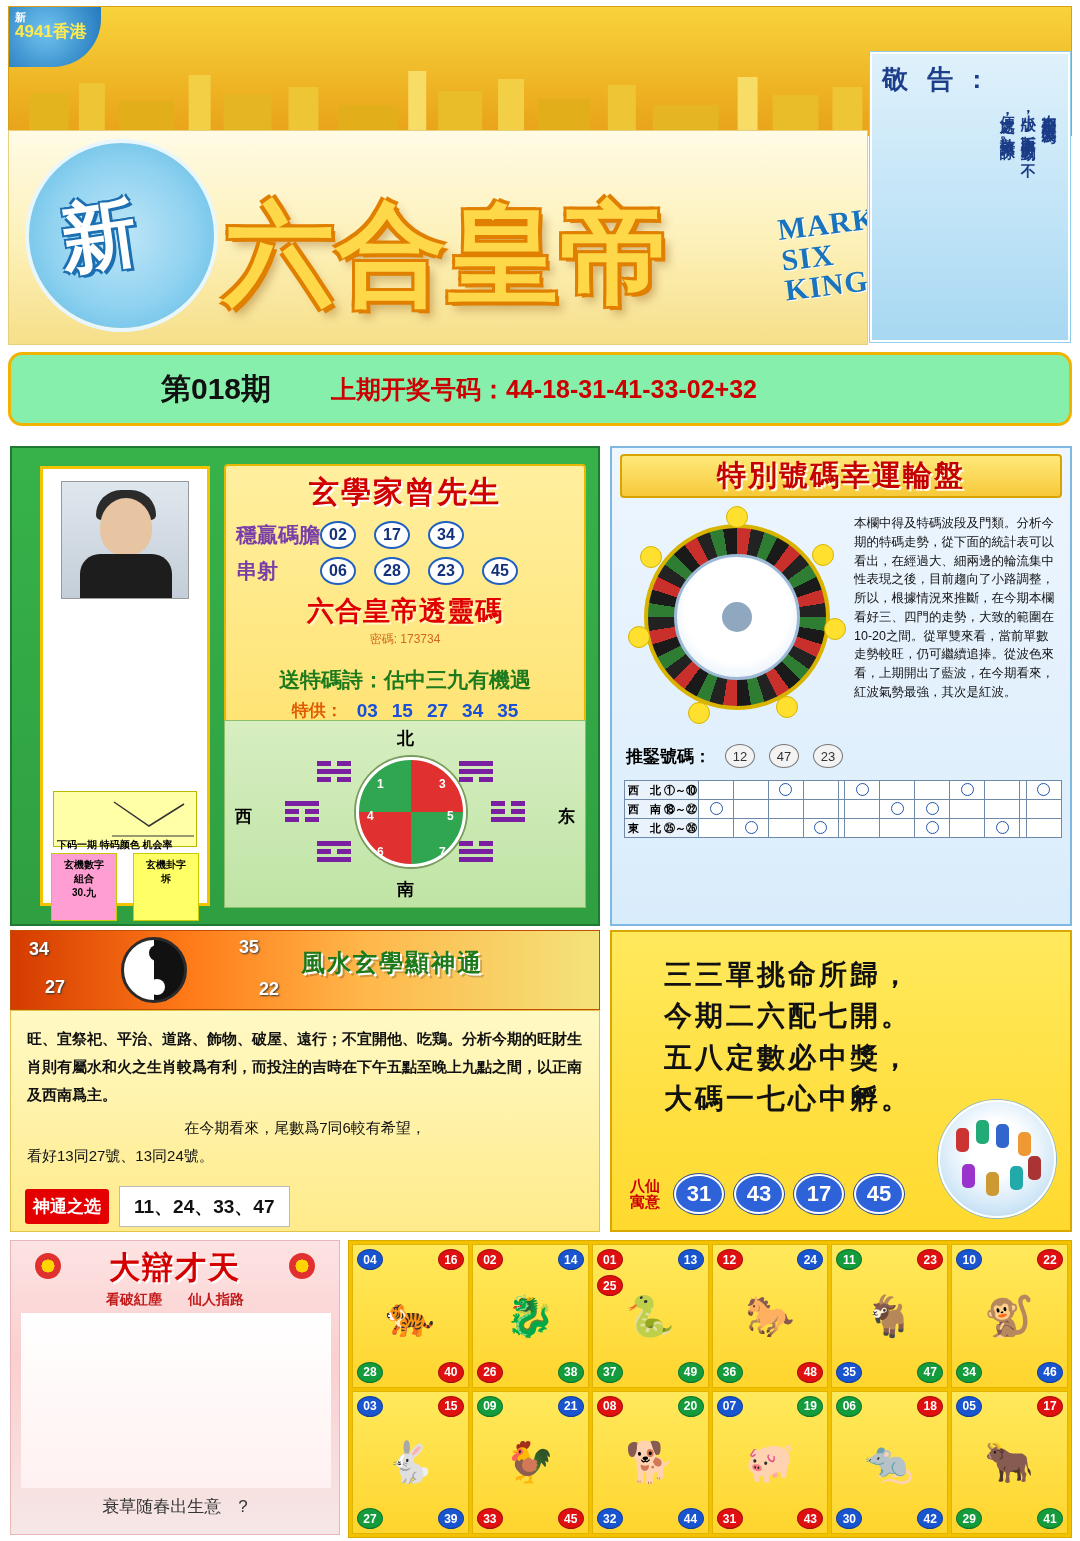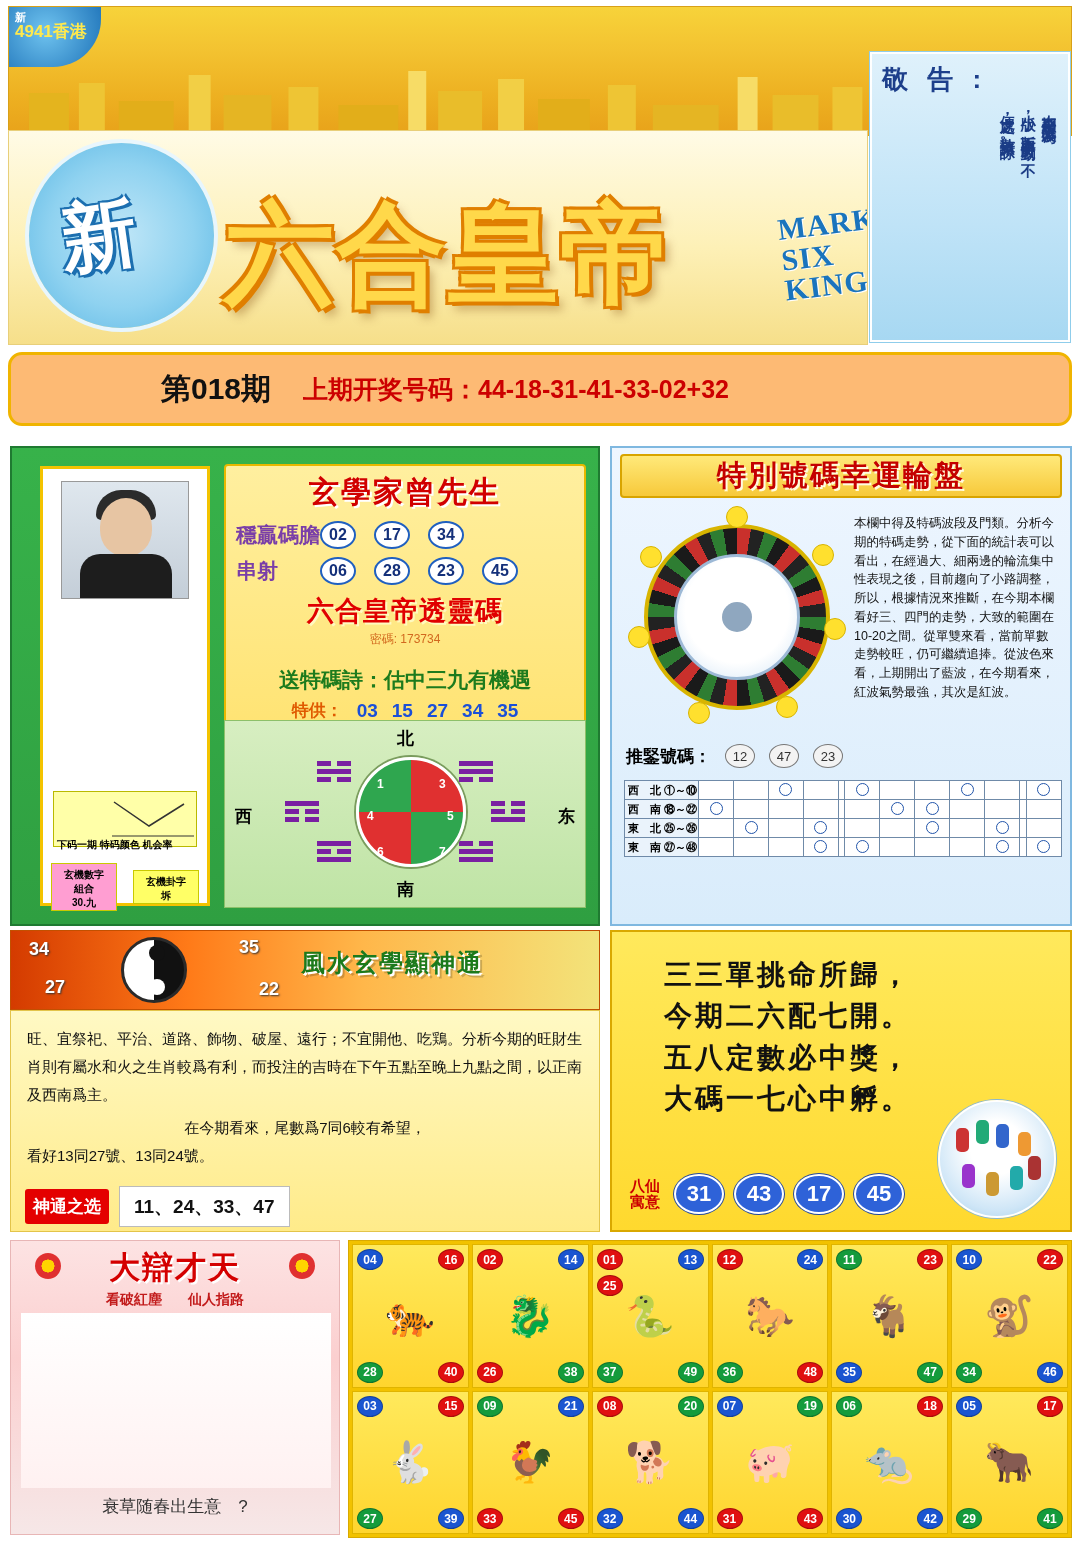--- a/index.html
+++ b/index.html
@@ -82,25 +82,25 @@
   .notice-body {
     margin-top:6px; height:228px;
     display:flex; flex-direction: row-reverse; gap:2px;
     font-size: 15px; color:#1b3c86; font-weight:bold; line-height:1.25;
   }
   .vcol { writing-mode: vertical-rl; text-orientation: upright; height:100%; letter-spacing:2px; }
 
   
   .issuebar {
     position:absolute; left:8px; top:352px; width:1064px; height:74px;
-    background:#fdba74; border:3px solid #f0b400; border-radius:14px;
+    background:#86efac; border:3px solid #f0b400; border-radius:14px;
     display:flex; align-items:center;
   }
   .issue-no { font-size:30px; font-weight:bold; color:#111; margin-left:150px; }
-  .issue-prev { font-size:25px; font-weight:bold; color:#cc0000; margin-left:32px; }
+  .issue-prev { font-size:25px; font-weight:bold; color:#cc0000; margin-left:60px; }
 
   
   .panel-left {
     position:absolute; left:10px; top:446px; width:590px; height:480px;
     background: linear-gradient(180deg,#37b24a 0%, #2f9f41 100%);
     border:2px solid #1f7a31;
   }
   .portrait-box {
     position:absolute; left:28px; top:18px; width:170px; height:440px;
     background:#ffffff; border:3px solid #f3c300;
@@ -115,21 +115,21 @@
     background:#e7c5a3; border-radius:50% 50% 45% 45%;
   }
   .hair { position:absolute; left:34px; top:8px; width:60px; height:30px; background:#2b2b2b; border-radius:30px 30px 6px 6px;}
   .body-sh { position:absolute; left:18px; top:72px; width:92px; height:48px; background:#1d1d1d; border-radius:20px 20px 0 0;}
   .white-area { margin:8px 10px 0; height:180px; background:#fff; }
   .chart-mini {
     margin:4px 10px 0; height:56px; background:#ffffa8; border:1px solid #b9b900; position:relative;
     font-size:9px; color:#333;
   }
   .chart-mini .lbl { position:absolute; left:3px; top:2px; font-size:10px; font-weight:bold; color:#000; line-height:1.1;margin-top:45px;}
-  .yellow-cells { margin:6px 8px 0; display:flex; gap:16px; height:68px;align-items:center; }
+  .yellow-cells { margin:6px 8px 0; display:flex; gap:16px; height:68px; }
   .ycell { flex:1; background:#ffff66; border:1px solid #c9c900; font-size:10px; text-align:center; padding-top:4px; color:#000; font-weight:bold;}
   .pinkcell { background:#ff9ed2; }
 
   .expert-box {
     position:absolute; left:212px; top:16px; width:362px; height:275px;
     background: linear-gradient(180deg,#ffef9f 0%, #ffe372 100%);
     border:2px solid #e8b800; border-radius:4px;
   }
   .expert-title {
     text-align:center; font-size:30px; font-weight:bold; color:#d10000; margin-top:6px;
@@ -228,21 +228,21 @@
     text-shadow: 2px 2px 0 #ffffff, 4px 4px 0 rgba(0,0,0,.18); letter-spacing:2px;
   }
   .fs-num { position:absolute; font-size:18px; font-weight:bold; color:#ffffff; text-shadow:1px 1px 2px #333; }
 
   
   .fs-text {
     position:absolute; left:10px; top:1010px; width:590px; height:222px;
     background: linear-gradient(180deg,#fff9c4 0%, #ffeb8a 100%);
     border:1px solid #e3c44a; padding:14px 16px; font-size:15px; line-height:1.85; color:#111;
   }
-  .fs-text .ind { text-indent:0; }
+  .fs-text .ind { text-indent:0;font-weight:bold; }
   .fs-text .center { text-align:center; margin-top:6px;}
   .fs-foot { position:absolute; left:14px; bottom:4px; display:flex; align-items:center; gap:10px;}
   .fs-foot .tag { background:#e40000; color:#ffffff; font-size:17px; font-weight:bold; padding:2px 8px; border-radius:3px;}
   .fs-foot .nums { background:#ffffff; border:1px solid #bbb; font-size:19px; font-weight:bold; color:#111; padding:2px 14px;}
 
   
   .poem-panel {
     position:absolute; left:610px; top:930px; width:462px; height:302px;
     background: linear-gradient(180deg,#ffe95c 0%, #ffd92e 100%);
     border:2px solid #d9a800;
@@ -528,35 +528,20 @@
           <td><span class="mini-o"></span></td>
           <td></td>
               <td></td>
           <td></td>
           <td><span class="mini-o"></span></td>
           <td></td>
           <td><span class="mini-o"></span></td>
           <td></td>
               <td></td>
         </tr>
-        <tr>
-          <td class="hd"><span>東　南</span> <span>㉗～㊽</span></td>
-          <td></td>
-              <td></td>
-          <td></td>
-          <td><span class="mini-o"></span></td>
-          <td></td>
-          <td><span class="mini-o"></span></td>
-          <td></td>
-              <td></td>
-          <td></td>
-          <td><span class="mini-o"></span></td>
-          <td></td>
-          <td><span class="mini-o"></span></td>
-        </tr>
       </tbody>
         </table>
     </div>
   </div>
 
   <div class="fs-strip">
     <div class="yinyang"></div>
     <div class="yy-d1"></div>
     <div class="yy-d2"></div>
     <div class="fs-title">風水玄學顯神通</div>

